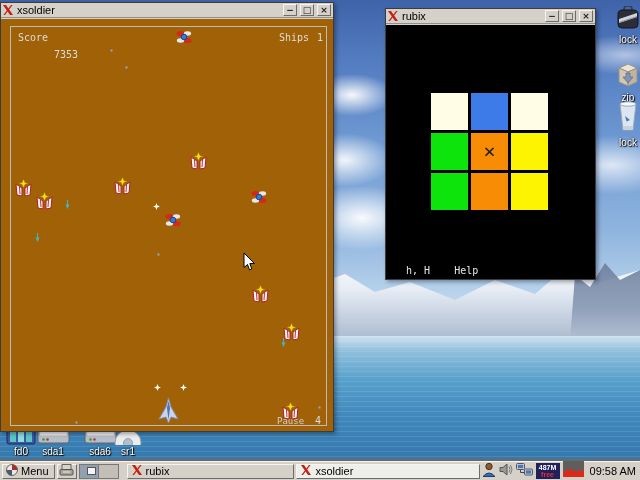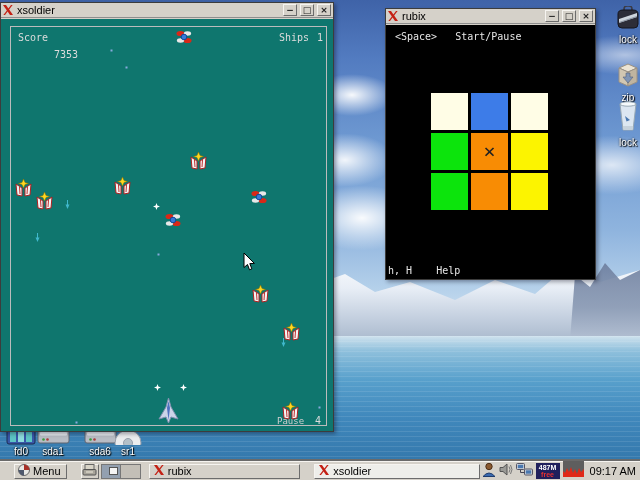--- a/index.html
+++ b/index.html
@@ -38,37 +38,37 @@
   .window { position:absolute; background:#d5d1c9; border:1px solid #3c3c3c; box-shadow:2px 2px 4px rgba(0,0,20,.35); }
   .titlebar { height:15px; display:flex; align-items:center; gap:3px; padding:0 2px; background:#d5d1c9; border-bottom:1px solid #8e8e8e; }
   .titlebar .wicon { line-height:0; }
   .titlebar .wtitle { flex:1; font-size:11px; color:#000; padding-left:1px; line-height:14px; }
   .tb-btn { width:14px; height:12px; flex:none; background:#d5d1c9; display:flex; align-items:center; justify-content:center;
     border-top:1px solid #f6f4f0; border-left:1px solid #f6f4f0; border-right:1px solid #6c6c6c; border-bottom:1px solid #6c6c6c;
     font:bold 9px "DejaVu Sans",sans-serif; color:#222; line-height:1; }
 
   
   #win-xsoldier { left:0; top:2px; width:334px; height:430px; z-index:2; }
-  .game-area { position:absolute; left:0; top:16px; width:332px; height:412px; background:#0f766e; overflow:hidden; }
+  .game-area { position:absolute; left:0; top:16px; width:332px; height:412px; background:#a16207; overflow:hidden; }
   .play-border { position:absolute; left:9px; top:7px; width:317px; height:400px; border:1px solid #bcbcbc; }
   .hud-text { position:absolute; font:10px "DejaVu Sans Mono",monospace; color:#dcdcdc; white-space:pre; }
   .hud-small { font-size:9px; color:#cfcfcf; }
   .sprite { position:absolute; line-height:0; }
 
   
   #win-rubix { left:385px; top:8px; width:211px; height:272px; z-index:3; }
   .rubix-area { position:absolute; left:0; top:16px; width:209px; height:254px; background:#000; overflow:hidden; }
   .rubix-text { position:absolute; font:10px "DejaVu Sans Mono",monospace; color:#e6e6e6; white-space:pre; }
   #rubix-grid { position:absolute; left:45px; top:68px; width:117px; height:117px; }
   .rcell { position:absolute; width:37px; height:37px; text-align:center; font:20px/36px "DejaVu Sans Mono",monospace; color:#222; }
 
   
   .taskbar { position:absolute; left:0; top:461px; width:640px; height:19px; background:#d5d1c9; z-index:5;
     border-top:1px solid #f6f4f0; box-shadow:0 -2px 0 #6a6a6a; display:flex; align-items:center; gap:2px; padding:0 2px; }
-  .raised { background:#d5d1c9; border-top:1px solid #f6f4f0; border-left:1px solid #f6f4f0; border-right:1px solid #6c6c6c; border-bottom:1px solid #6c6c6c;margin-left:12px; }
+  .raised { background:#d5d1c9; border-top:1px solid #f6f4f0; border-left:1px solid #f6f4f0; border-right:1px solid #6c6c6c; border-bottom:1px solid #6c6c6c; }
   .menu-btn { height:15px; display:flex; align-items:center; gap:3px; padding:0 5px 0 3px; font-size:11px; color:#000; }
   .app-btn { width:21px; height:15px; display:flex; align-items:center; justify-content:center; }
   .pager { display:flex; height:15px; }
   .pager-cell { width:20px; height:15px; border:1px solid #777; }
   .pager-cell.active { background:#93a0b0; position:relative; }
   .pager-cell.active::after { content:""; position:absolute; right:2px; top:2px; width:7px; height:6px; background:#f4f4f4; border:1px solid #555; }
   .pager-cell.idle { background:#c3bfb7; border-left:none; }
   .task-btn { height:15px; display:flex; align-items:center; gap:4px; padding:0 4px; font-size:11px; color:#000; overflow:hidden; }
   #task-rubix { width:176px; margin-left:6px; }
   #task-xsoldier { width:192px; background:#eeeeea; }
@@ -292,33 +292,32 @@
     <span class="wicon"><svg width="10" height="10" viewBox="0 0 10 10">
           <path d="M0,0 L3,0 L10,10 L7,10 Z" fill="#c42014"></path>
           <path d="M9.6,0 L8,0 L0.4,10 L2,10 Z" fill="#c42014"></path>
         </svg></span>
     <span class="wtitle">rubix</span>
     <span class="tb-btn">−</span>
     <span class="tb-btn">□</span>
     <span class="tb-btn">×</span>
   </div>
   <div class="rubix-area">
-    <span class="rubix-text" style="left:9px;top:6px">&lt;Space&gt;   Start/Pause</span>
     <div id="rubix-grid">
         <div class="rcell" style="left: 0px; top: 0px; background: rgb(255, 253, 230);"></div>
         <div class="rcell" style="left: 40px; top: 0px; background: rgb(61, 124, 232);"></div>
         <div class="rcell" style="left: 80px; top: 0px; background: rgb(255, 253, 230);"></div>
         <div class="rcell" style="left: 0px; top: 40px; background: rgb(12, 228, 12);"></div>
         <div class="rcell" style="left: 40px; top: 40px; background: rgb(248, 140, 4);">×</div>
         <div class="rcell" style="left: 80px; top: 40px; background: rgb(252, 244, 0);"></div>
         <div class="rcell" style="left: 0px; top: 80px; background: rgb(12, 228, 12);"></div>
         <div class="rcell" style="left: 40px; top: 80px; background: rgb(248, 140, 4);"></div>
         <div class="rcell" style="left: 80px; top: 80px; background: rgb(252, 244, 0);"></div>
       </div>
-    <span class="rubix-text" style="left:2px;top:240px">h, H    Help</span>
+    <span class="rubix-text" style="left:20px;top:240px">h, H    Help</span>
   </div>
 </div>
 
 <div class="taskbar">
   <div class="menu-btn raised">
     <span><svg width="12" height="12" viewBox="0 0 12 12">
           <circle cx="6" cy="6" r="5.5" fill="#e8e8e4" stroke="#666"></circle>
           <path d="M6,6 L6,0.5 A5.5,5.5 0 0 1 11.5,6 Z" fill="#a83028"></path>
           <path d="M6,6 L6,11.5 A5.5,5.5 0 0 1 0.5,6 Z" fill="#4e586c"></path>
         </svg></span>
@@ -366,19 +365,19 @@
           <path d="M4.5,7 L4.5,9.5 L8.5,9.5" fill="none" stroke="#445"></path>
         </svg></span>
     <span class="mem-badge">
       <span class="l1">487M</span>
       <span class="l2">free</span>
     </span>
     <span><svg width="21" height="16" viewBox="0 0 21 16">
           <rect width="21" height="16" fill="#5e5e5e"></rect>
           <polygon points="0,16 0,10 2,12 4,7 6,11 8,6 10,12 12,8 14,13 16,7 18,11 21,8 21,16" fill="#e02818"></polygon>
         </svg></span>
-    <span class="clock">09:17 AM</span>
+    <span class="clock">09:58 AM</span>
   </div>
 </div>
 
 <div class="cursor"><svg width="12" height="18" viewBox="0 0 12 18">
       <polygon points="1,0 1,14.5 4.5,11.5 6.5,16.8 8.8,15.8 6.8,10.6 11.4,10.4" fill="#fff" stroke="#000" stroke-width="1"></polygon>
     </svg></div>
 
 </body></html>

